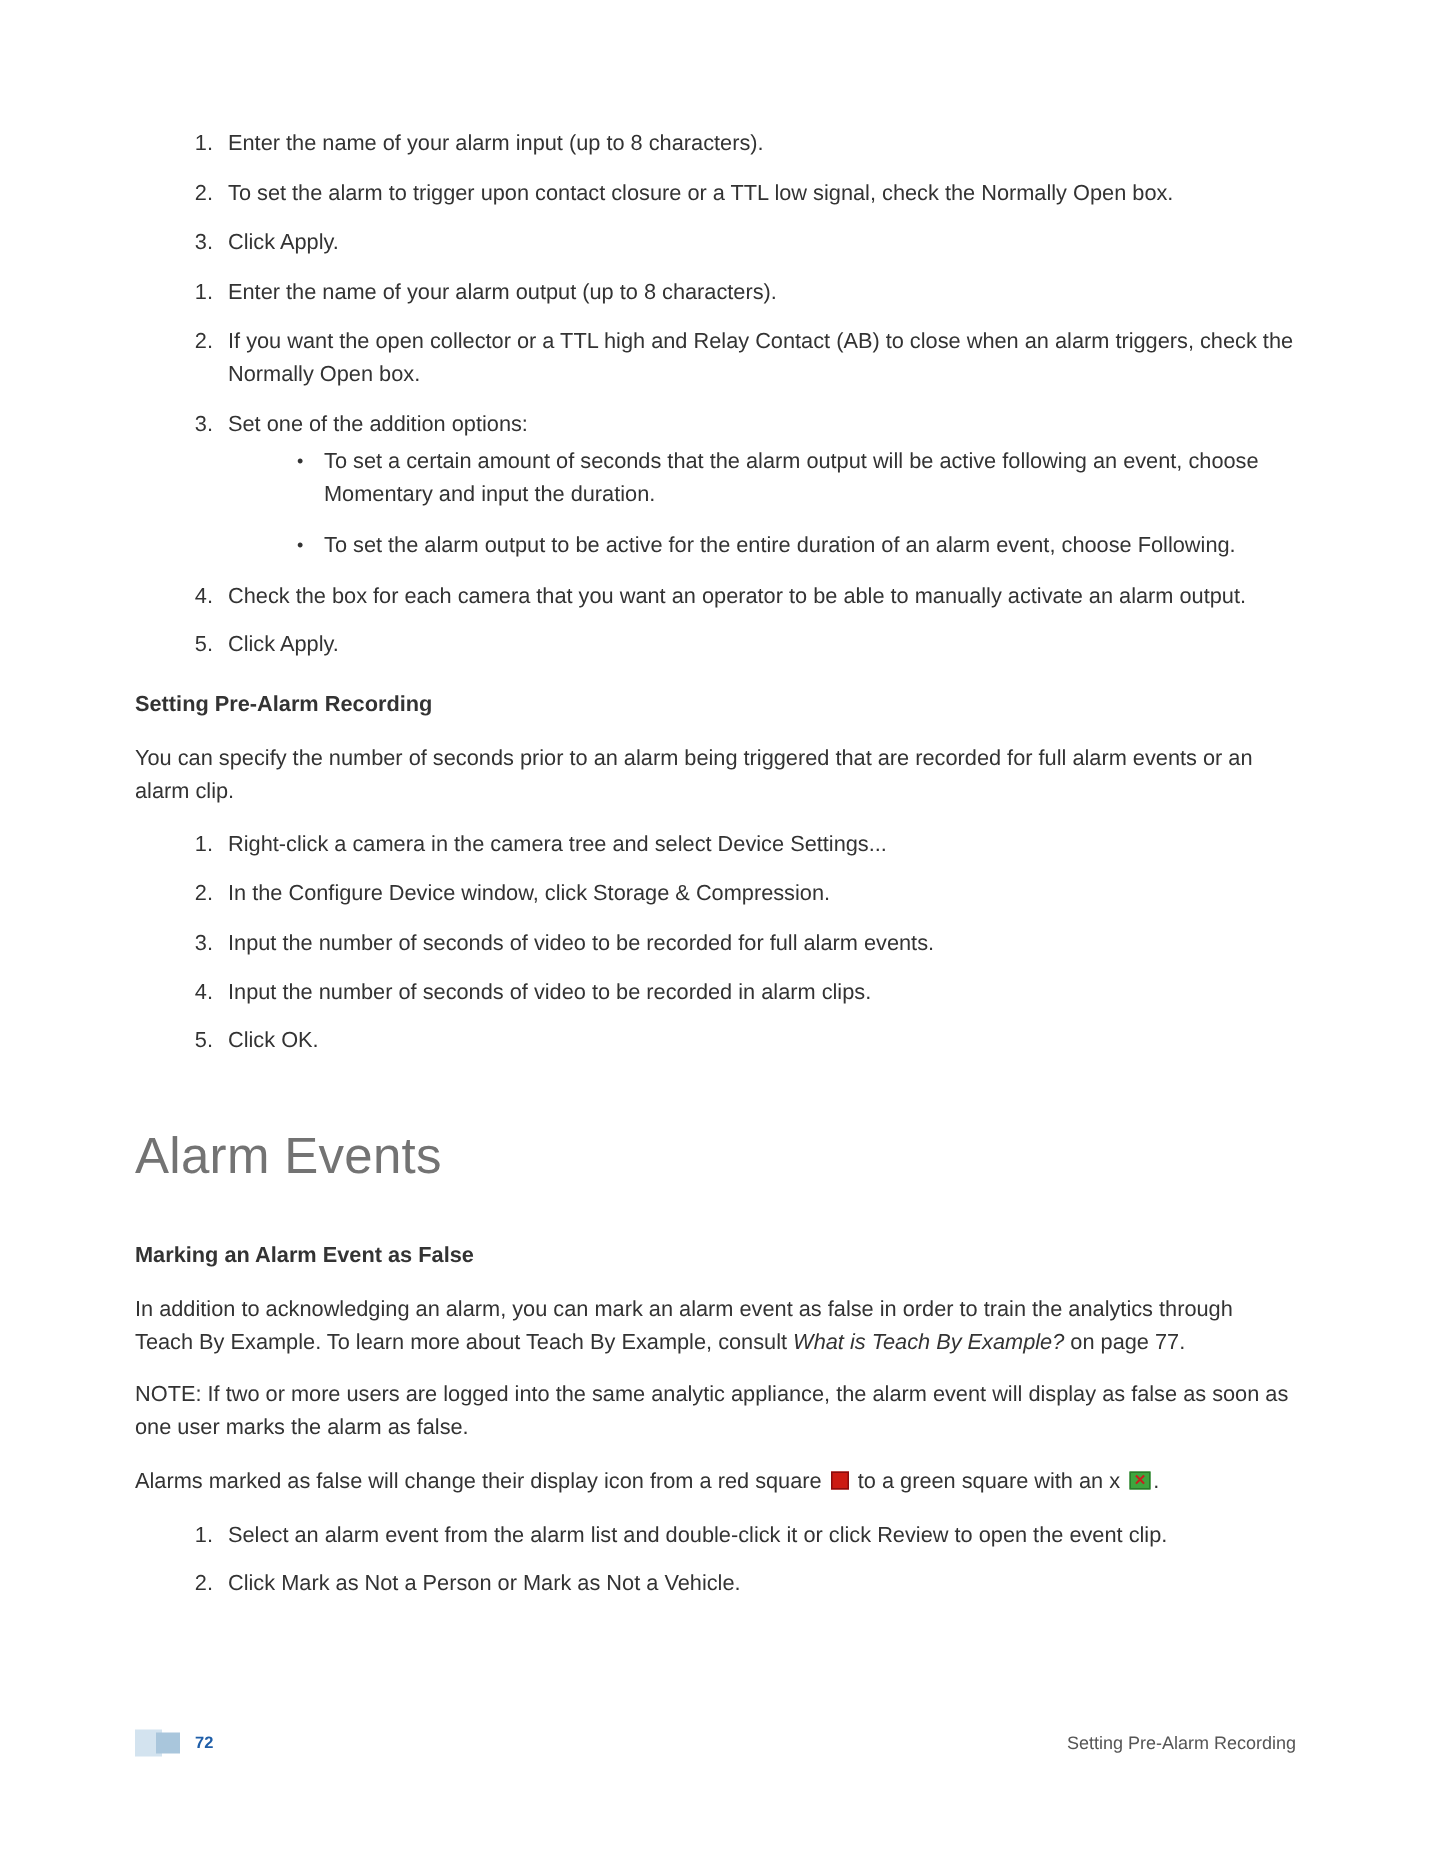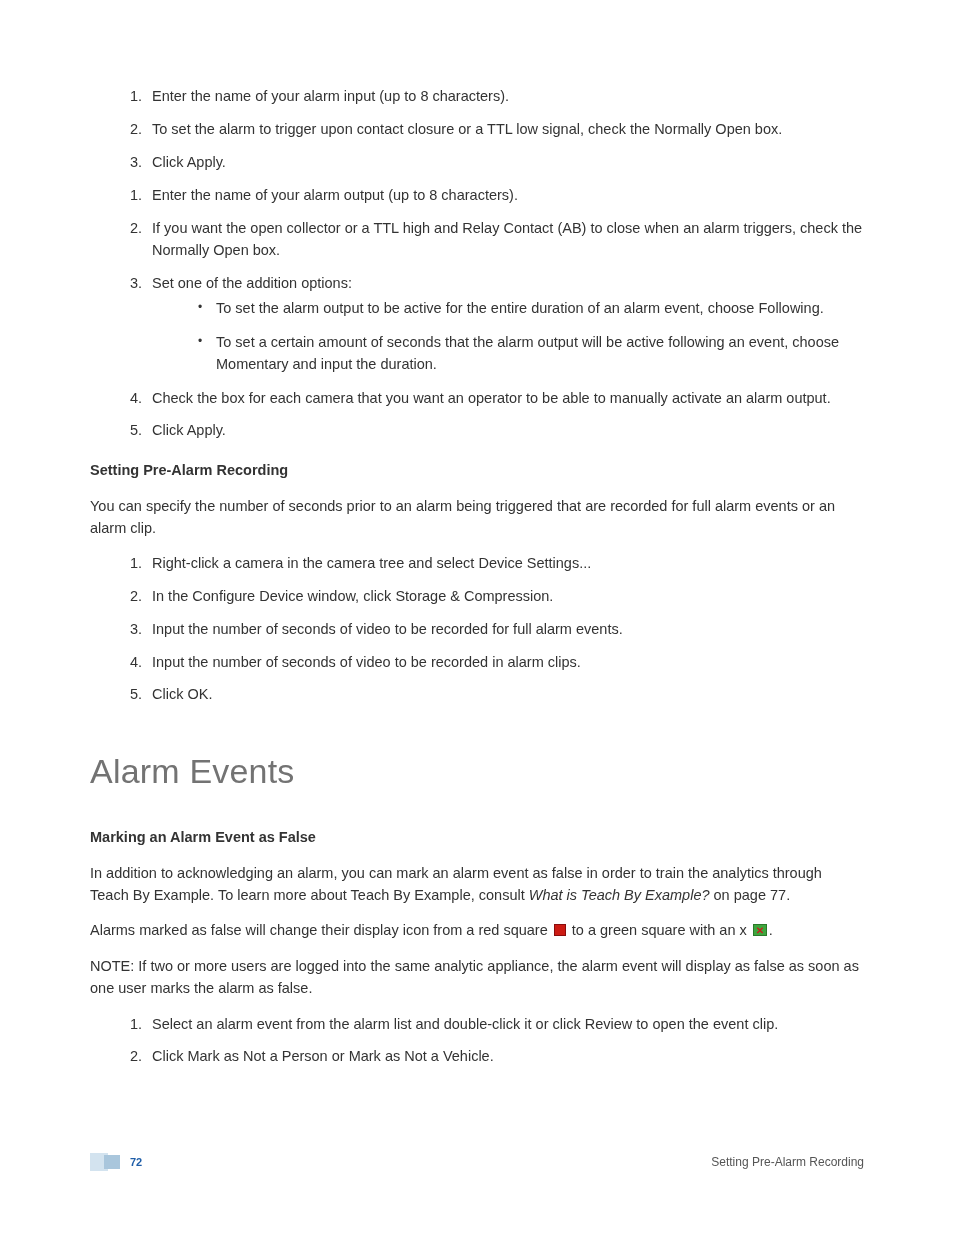--- a/index.html
+++ b/index.html
@@ -157,22 +157,22 @@
     <li><span>To set the alarm to trigger upon contact closure or a TTL low signal, check the </span><span class="bold">Normally Open</span><span> box.</span></li>
     <li><span>Click </span><span class="bold">Apply</span><span>.</span></li>
   </ol>
 
 
   <ol>
     <li><span>Enter the name of your alarm output (up to 8 characters).</span></li>
     <li><span>If you want the open collector or a TTL high and Relay Contact (AB) to close when an alarm triggers, check the </span><span class="bold">Normally Open</span><span> box.</span></li>
     <li><span>Set one of the addition options:</span>
       <ul>
+        <li><span>To set a certain amount of seconds that the alarm output will be active following an event, choose </span><span class="bold">Momentary</span><span> and input the duration.</span></li>
         <li><span>To set the alarm output to be active for the entire duration of an alarm event, choose </span><span class="bold">Following</span><span>.</span></li>
-        <li><span>To set a certain amount of seconds that the alarm output will be active following an event, choose </span><span class="bold">Momentary</span><span> and input the duration.</span></li>
       </ul>
     </li>
     <li><span>Check the box for each camera that you want an operator to be able to manually activate an alarm output.</span></li>
     <li><span>Click </span><span class="bold">Apply</span><span>.</span></li>
   </ol>
 
   <div class="subhead">Setting Pre-Alarm Recording</div>
 
   <div class="para">You can specify the number of seconds prior to an alarm being triggered that are recorded for full alarm events or an alarm clip.</div>
 
@@ -183,23 +183,23 @@
     <li><span>Input the number of seconds of video to be recorded in alarm clips.</span></li>
     <li><span>Click </span><span class="bold">OK</span><span>.</span></li>
   </ol>
 
   <h2 class="section-title">Alarm Events</h2>
 
   <div class="subhead">Marking an Alarm Event as False</div>
 
   <div class="para"><span>In addition to acknowledging an alarm, you can mark an alarm event as false in order to train the analytics through Teach By Example. To learn more about Teach By Example, consult </span><span class="italic">What is Teach By Example?</span><span> on page 77.</span></div>
 
+  <div class="para"><span class="bold">NOTE:</span><span> If two or more users are logged into the same analytic appliance, the alarm event will display as false as soon as one user marks the alarm as false.</span></div>
+
   <div class="para"><span>Alarms marked as false will change their display icon from a red square </span><span class="icon-red-square"></span><span> to a green square with an x </span><span class="icon-green-square"></span><span>.</span></div>
-
-  <div class="para"><span class="bold">NOTE:</span><span> If two or more users are logged into the same analytic appliance, the alarm event will display as false as soon as one user marks the alarm as false.</span></div>
 
   <ol>
     <li><span>Select an alarm event from the alarm list and double-click it or click </span><span class="bold">Review</span><span> to open the event clip.</span></li>
     <li><span>Click </span><span class="bold">Mark as Not a Person</span><span> or  </span><span class="bold">Mark as Not a Vehicle</span><span>.</span></li>
   </ol>
 
 </div>
 
 <div class="footer">
   <div class="footer-left">

